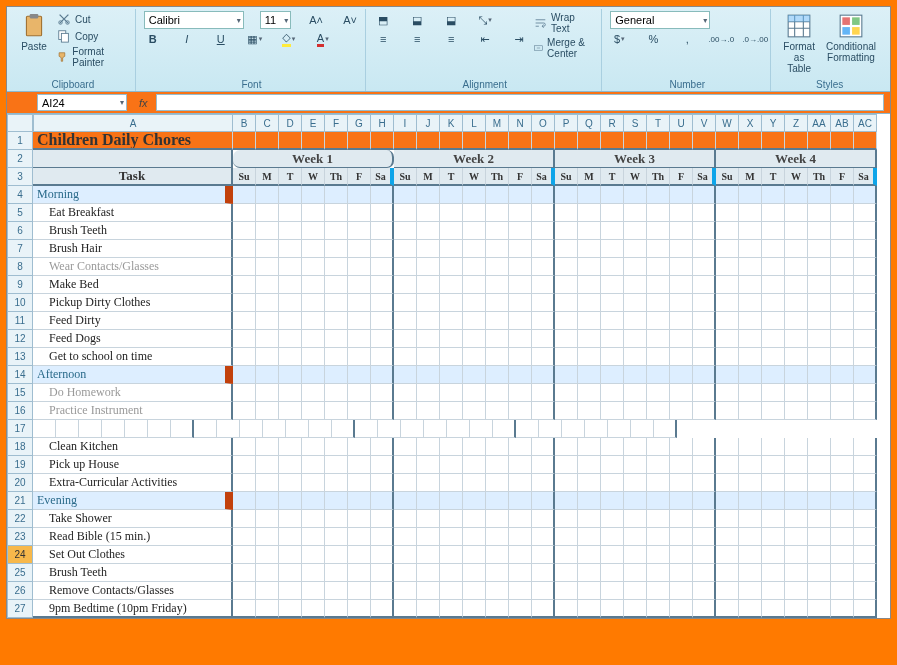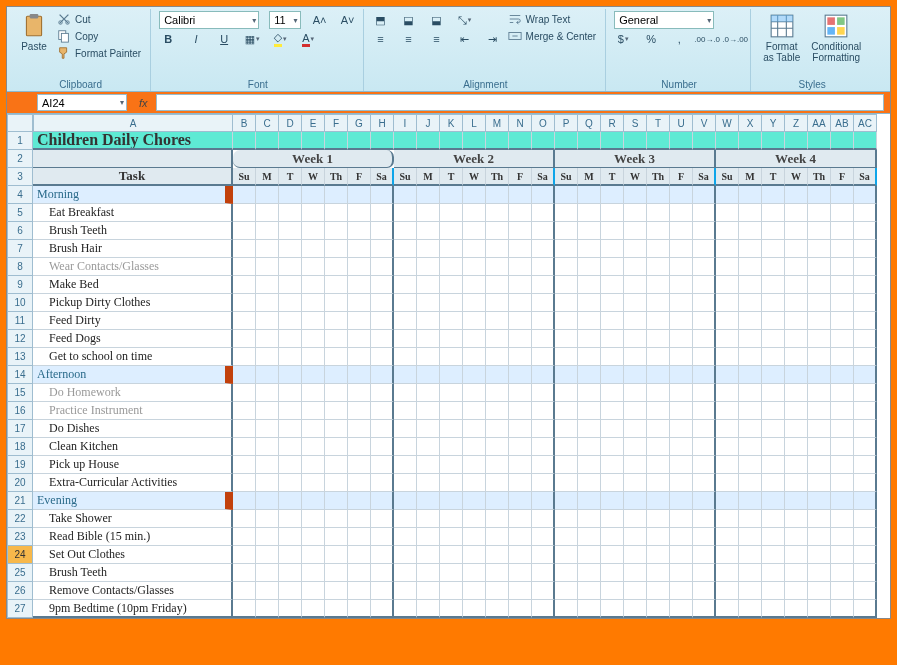--- a/index.html
+++ b/index.html
@@ -10,21 +10,21 @@
 .ribbon { background: linear-gradient(#dcf0f7, #c9e8f2); border-bottom: 1px solid #8bb8d0; padding: 2px 4px 0; display: flex; gap: 2px; }
 .rgroup { border-right: 1px solid #a9cfe0; padding: 2px 6px 1px; display: flex; flex-direction: column; align-items: center; }
 .rgroup-body { display: flex; align-items: flex-start; gap: 3px; min-height: 66px; }
 .rgroup-label { color: #3a6e8e; font-size: 10px; margin-top: 2px; text-align: center; }
 .big-btn { display: flex; flex-direction: column; align-items: center; gap: 2px; padding: 2px 4px; cursor: pointer; }
 .big-btn .ic { width: 26px; height: 26px; }
 .big-btn span { font-size: 10px; color: #2a4d63; text-align: center; line-height: 1.1; }
 .mini { display: flex; align-items: center; gap: 4px; padding: 1px 3px; font-size: 10px; color: #2a4d63; cursor: pointer; }
 .mini .ic { width: 14px; height: 14px; }
 .stack { display: flex; flex-direction: column; gap: 1px; }
-.row { display: flex; gap: 10px; align-items: center; }
+.row { display: flex; gap: 16px; align-items: center; }
 .combo { background: #fff; border: 1px solid #8bb; height: 18px; padding: 0 14px 0 4px; font-size: 11px; position: relative; min-width: 40px; display: flex; align-items: center; }
 .combo::after { content: "▾"; position: absolute; right: 2px; font-size: 8px; color: #567; }
 .sq { width: 18px; height: 18px; border: 1px solid transparent; display: inline-flex; align-items: center; justify-content: center; font-size: 11px; cursor: pointer; color: #2a4d63; }
 .sq.dd::after { content: "▾"; font-size: 7px; margin-left: 1px; color: #567; }
 .ic { display: inline-block; }
 
 
 .fbar { background: #f97316; border-bottom: 1px solid #8bb8d0; display: flex; align-items: center; height: 22px; }
 .namebox { width: 90px; border: 1px solid #9bc; background: #fff; margin: 2px 4px 2px 30px; height: 17px; display: flex; align-items: center; padding: 0 4px; font-size: 11px; position: relative; }
 .namebox::after { content: "▾"; position: absolute; right: 2px; font-size: 8px; color: #567; }
@@ -42,32 +42,32 @@
 .colhdr { border: 1px solid #9fbdd0; border-left: none; background: #e9f3f8; color: #3a6e8e; font-size: 10px; display: flex; align-items: center; justify-content: center; }
 .colhdr:first-child { border-left: 1px solid #9fbdd0; }
 .colA { width: 200px; } .colN { width: 23px; }
 
 .datarow { display: flex; height: 18px; }
 .cell { border-right: 1px solid #c8d4dd; border-bottom: 1px solid #c8d4dd; display: flex; align-items: center; padding: 0 4px; font-family: Georgia, "Times New Roman", serif; font-size: 12px; color: #222; background: #fff; overflow: hidden; white-space: nowrap; }
 .cell.A { width: 200px; }
 .cell.N { width: 23px; padding: 0; }
 
 
-.title-row .cell { background: #5eead4; }
+.title-row .cell { background: #f97316; }
 .title-row .cell.A { font-weight: bold; font-size: 16px; color: #333; border-bottom: 2px solid #5a7a90; }
 .title-row .cell.N { border-bottom: 2px solid #5a7a90; }
 
 .weekhdr .cell { background: #e0eaf0; border-bottom: 1px solid #5a7a90; }
 .weekhdr .wk { font-weight: bold; font-size: 13px; color: #444; justify-content: center; }
 .weekhdr .wkA { border-right: 2px solid #5a7a90; }
 .weekhdr .cell.N.rb { border-right: 2px solid #5a7a90; }
 
 .dayhdr .cell { background: #e0eaf0; border-bottom: 2px solid #5a7a90; font-size: 10px; font-weight: bold; color: #333; justify-content: center; font-family: "Times New Roman", serif; }
 .dayhdr .taskhdr { font-size: 13px; justify-content: center; border-right: 2px solid #5a7a90; }
-.dayhdr .cell.N.rb { border-right: 2px solid #0ea5e9; }
+.dayhdr .cell.N.rb { border-right: 4px solid #0ea5e9; }
 
 .section .cell.A { color: #2a6a8a; font-weight: normal; padding-left: 4px; background: #def; border-right: 8px solid #c2410c; }
 .section .cell.N { background: #def; }
 .section .cell.N.rb { border-right: 2px solid #5a7a90; }
 
 .task .cell.A { padding-left: 16px; border-right: 2px solid #5a7a90; }
 .task .cell.N.rb { border-right: 2px solid #5a7a90; }
 .task.greyed .cell.A { color: #999; }
 .lastrow .cell { border-bottom: 2px solid #5a7a90; }
 </style>
@@ -791,21 +791,20 @@
             <div class="cell N rb"></div>
             <div class="cell N"></div>
             <div class="cell N"></div>
             <div class="cell N"></div>
             <div class="cell N"></div>
             <div class="cell N"></div>
             <div class="cell N"></div>
             <div class="cell N rb"></div>
           </div>
           <div class="datarow task">
-            <div class="cell A">Do Dishes</div>
             <div class="cell N"></div>
             <div class="cell N"></div>
             <div class="cell N"></div>
             <div class="cell N"></div>
             <div class="cell N"></div>
             <div class="cell N"></div>
             <div class="cell N rb"></div>
             <div class="cell N"></div>
             <div class="cell N"></div>
             <div class="cell N"></div>

